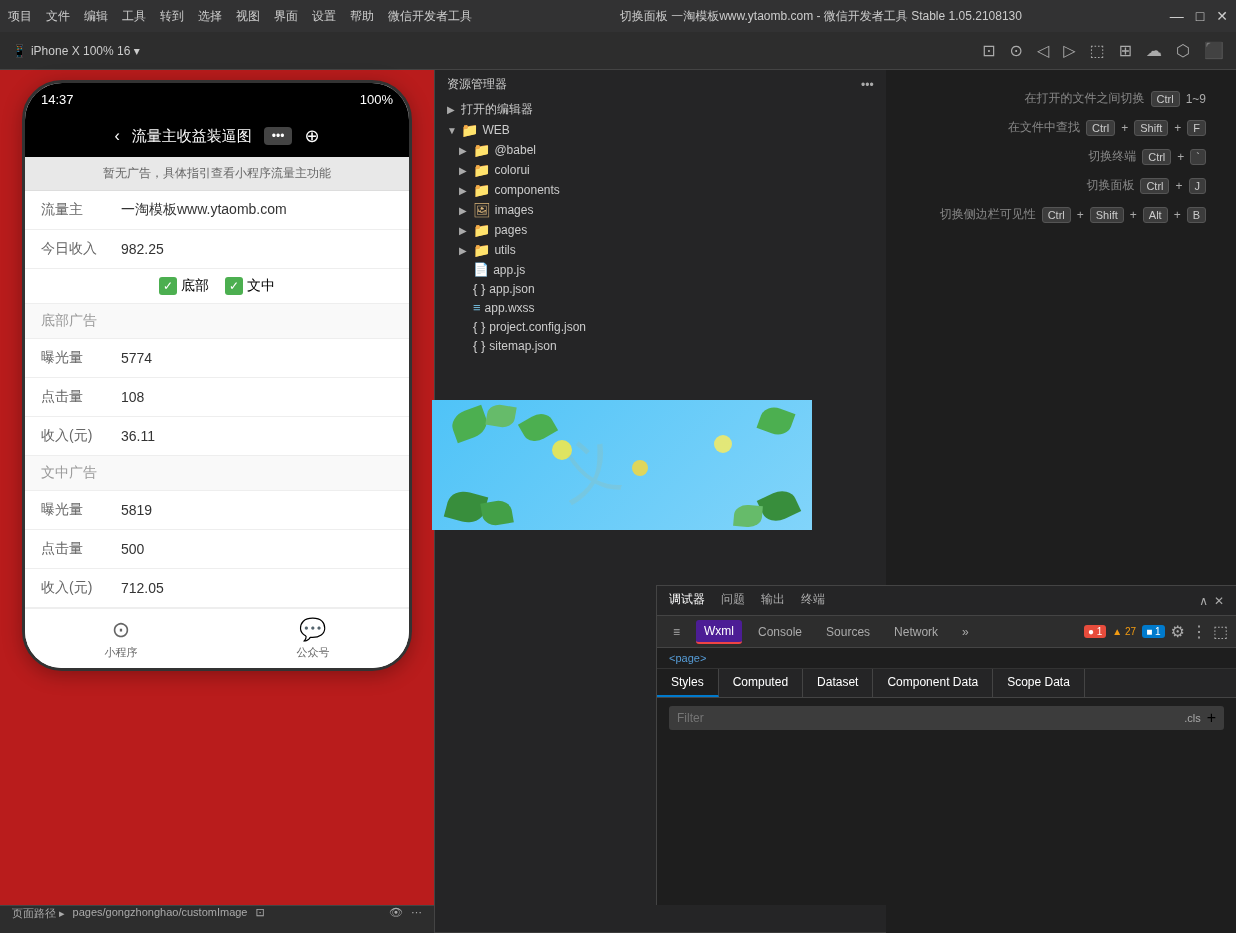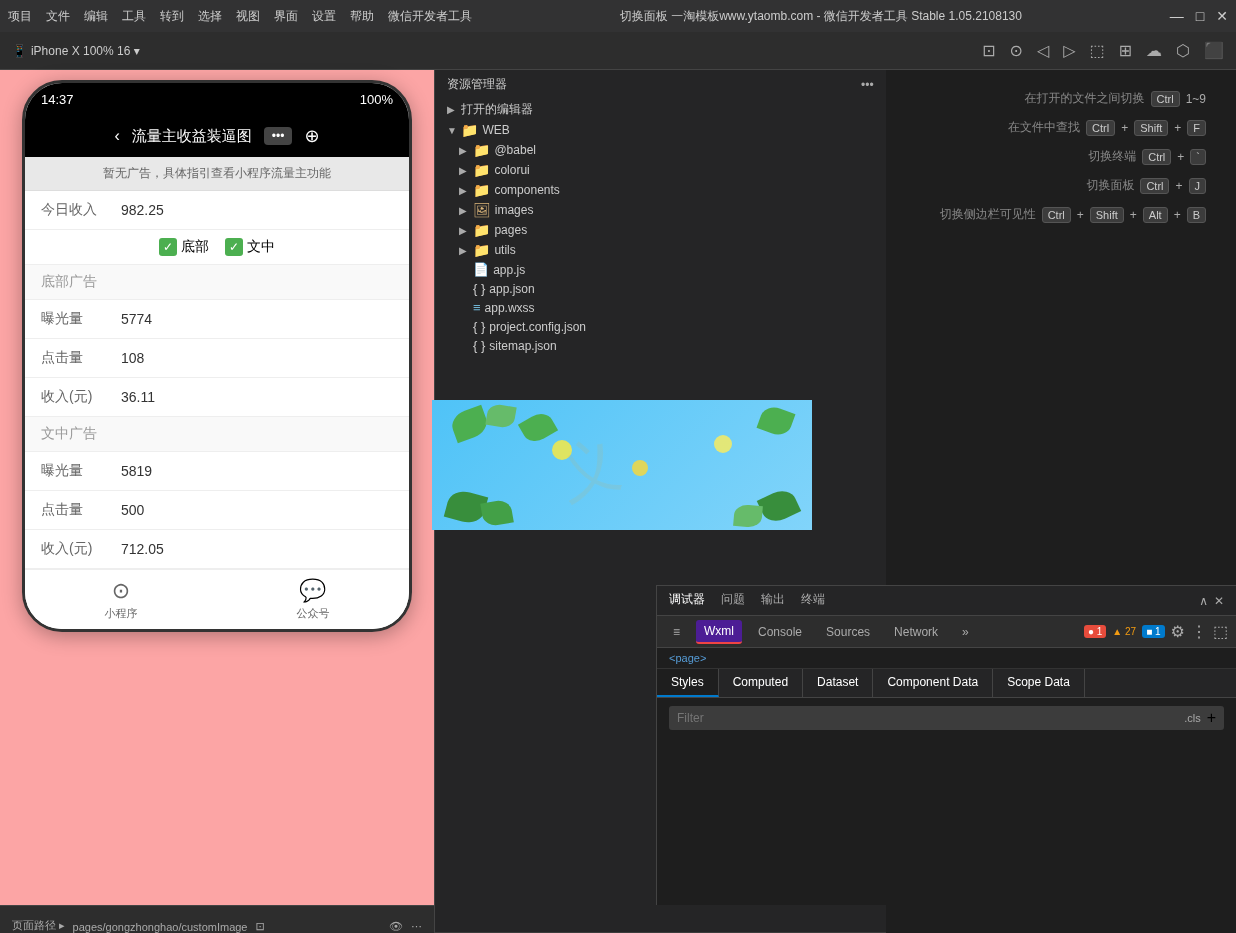--- a/index.html
+++ b/index.html
@@ -74,21 +74,21 @@
 
     
     .main-layout {
       display: flex;
       height: calc(933px - 70px);
     }
 
     
     .phone-area {
       width: 435px;
-      background: #fca5a5;
+      background: #b91c1c;
       display: flex;
       flex-direction: column;
       align-items: center;
       padding-top: 10px;
       border-right: 1px solid #444;
       gap: 44px;
     }
 
     .phone-frame {
       width: 390px;
@@ -209,21 +209,21 @@
     }
     .footer-tab .icon {
       font-size: 22px;
     }
 
     
     .page-path-bar {
       height: 28px;
       background: #2d2d2d;
       display: flex;
-      align-items: flex-end;
+      align-items: flex-start;
       padding: 0 12px;
       font-size: 11px;
       color: #aaa;
       gap: 8px;
       border-top: 1px solid #444;
     }
 
     
     .right-panel {
       flex: 1;
@@ -522,20 +522,24 @@
       <div class="phone-header">
         <span style="font-size:16px;">‹</span>
         <span>流量主收益装逼图</span>
         <span class="dots" style="color:#fff;">•••</span>
         <span style="font-size:18px;">⊕</span>
       </div>
 
       <div class="phone-body">
         <div class="ad-notice">暂无广告，具体指引查看小程序流量主功能</div>
 
+        <div class="info-row">
+          <span class="label">流量主</span>
+          <span class="value">一淘模板www.ytaomb.com</span>
+        </div>
         <div class="info-row">
           <span class="label">今日收入</span>
           <span class="value">982.25</span>
         </div>
 
         <div class="checkbox-row">
           <div class="checkbox-item">
             <div class="checkbox-box">✓</div>
             <span>底部</span>
           </div>

